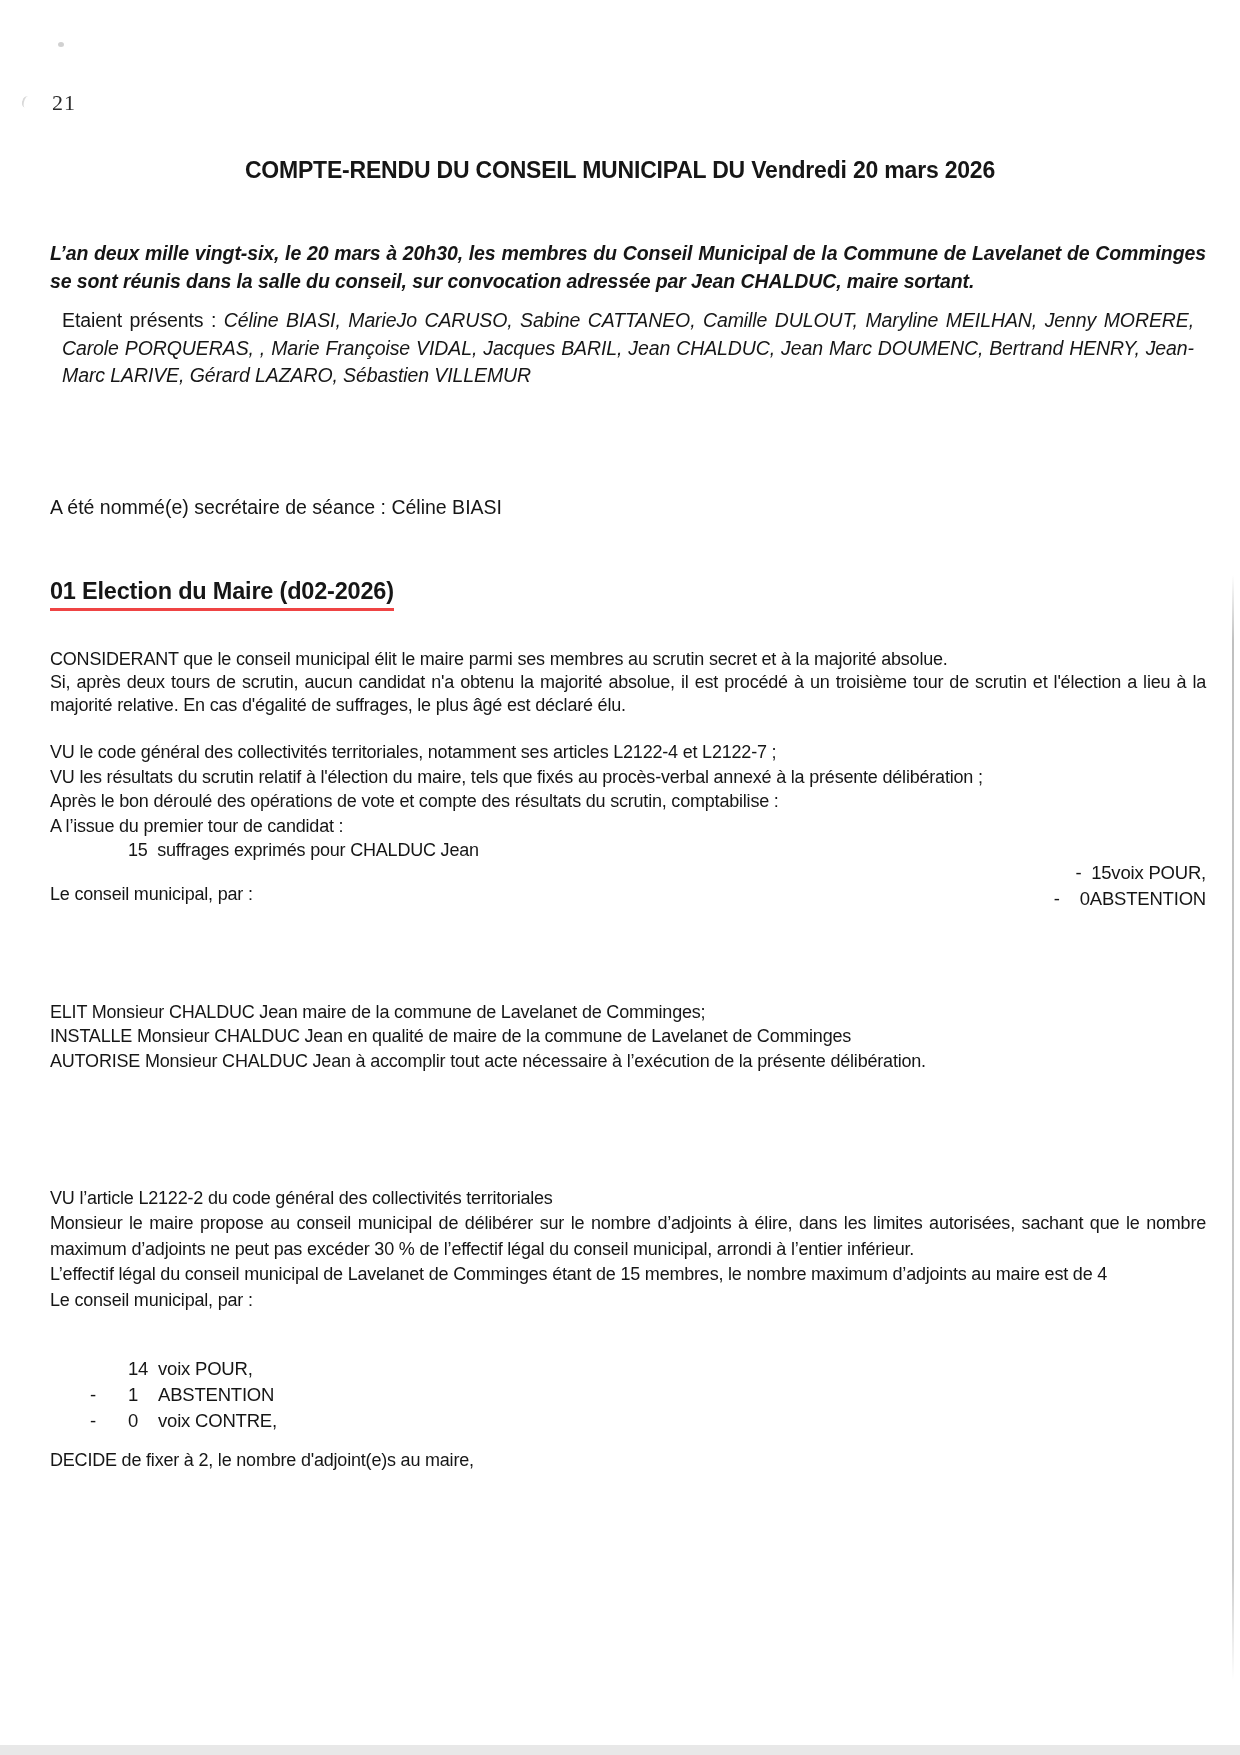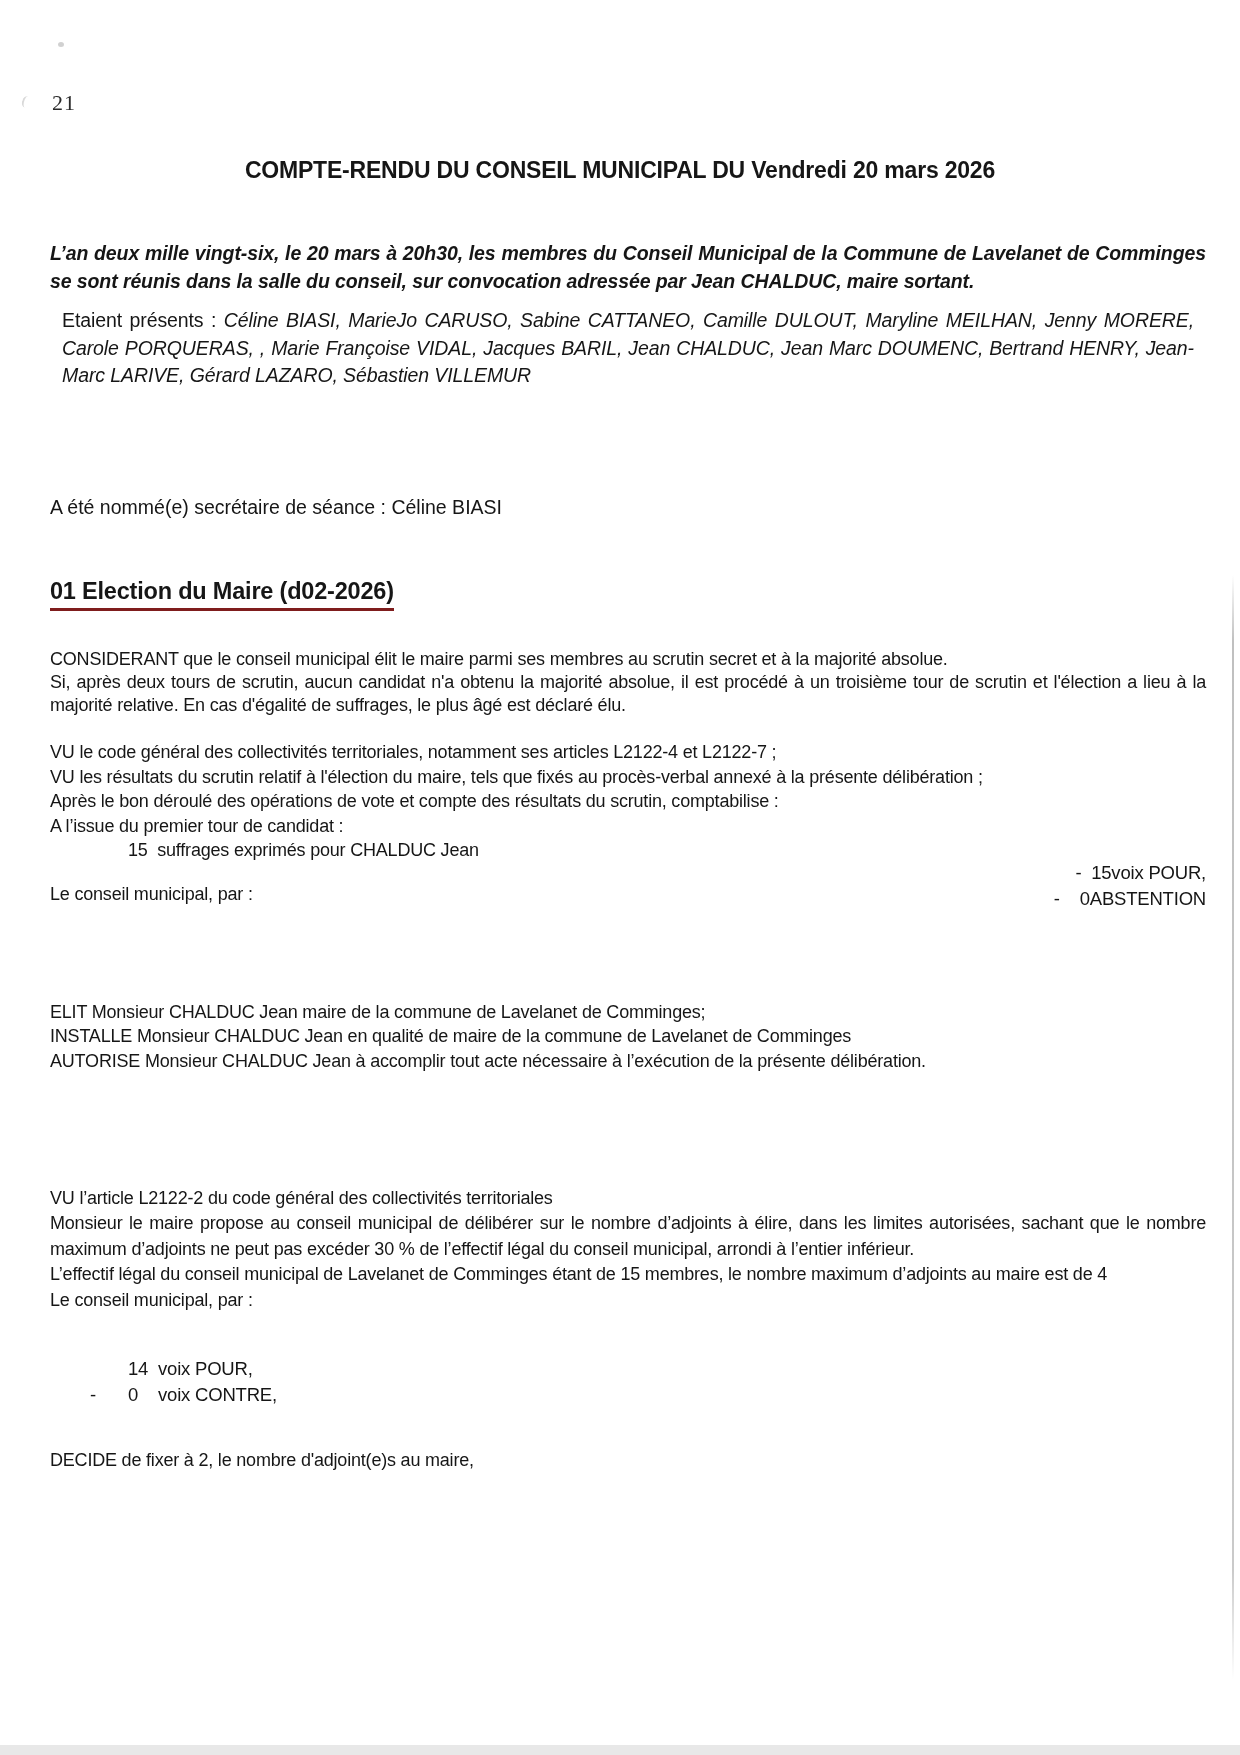--- a/index.html
+++ b/index.html
@@ -43,21 +43,21 @@
     font-size:19.5px;
   }
   
   .sec-heading{
     left:50px;
     font-size:23.5px;font-weight:bold;letter-spacing:-0.2px;
   }
   .sec-heading .hd{
     display:inline-block;
     padding-bottom:3px;
-    border-bottom:3px solid #7f1d1d;
+    border-bottom:3px solid #ef4444;
   }
   .h-01{top:578px;}
   .h-02{top:1122px;}
   
   .bodyblock{left:50px;width:1156px;font-size:18px;letter-spacing:-0.2px;}
   .bodyblock p{margin:0;}
   .just{text-align:justify;}
   .b1{top:648px;line-height:22.8px;}
   .b2{top:740px;line-height:24.6px;}
   .suffrages{top:840px;padding-left:78px;white-space:pre-wrap;}
@@ -140,18 +140,19 @@
 
   <div class="abs bodyblock b4">
     <p>VU l’article L2122-2 du code général des collectivités territoriales</p>
     <p class="just">Monsieur le maire propose au conseil municipal de délibérer sur le nombre d’adjoints à élire, dans les limites autorisées, sachant que le nombre maximum d’adjoints ne peut pas excéder 30 % de l’effectif légal du conseil municipal, arrondi à l’entier inférieur.</p>
     <p class="just">L’effectif légal du conseil municipal de Lavelanet de Comminges étant de 15 membres, le nombre maximum d’adjoints au maire est de 4</p>
     <p>Le conseil municipal, par :</p>
   </div>
 
   <div class="abs votelist votes2">
     <div class="vote-row"><span class="vote-dash"></span><span class="vote-num">14</span><span>voix POUR,</span></div>
+    <div class="vote-row"><span class="vote-dash">-</span><span class="vote-num">1</span><span>ABSTENTION</span></div>
     <div class="vote-row"><span class="vote-dash">-</span><span class="vote-num">0</span><span>voix CONTRE,</span></div>
   </div>
 
   <div class="abs bodyblock decide">DECIDE de fixer à 2, le nombre d'adjoint(e)s au maire,</div>
 
 </div>
 
 </body></html>

